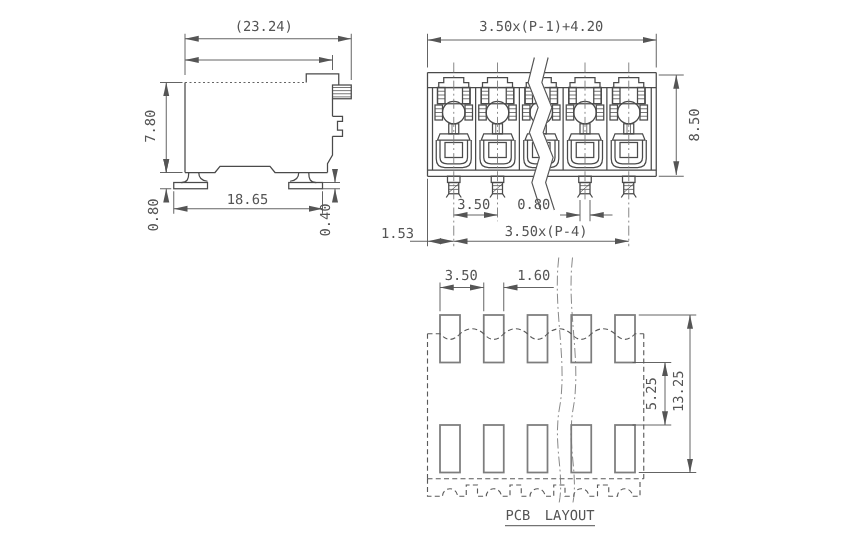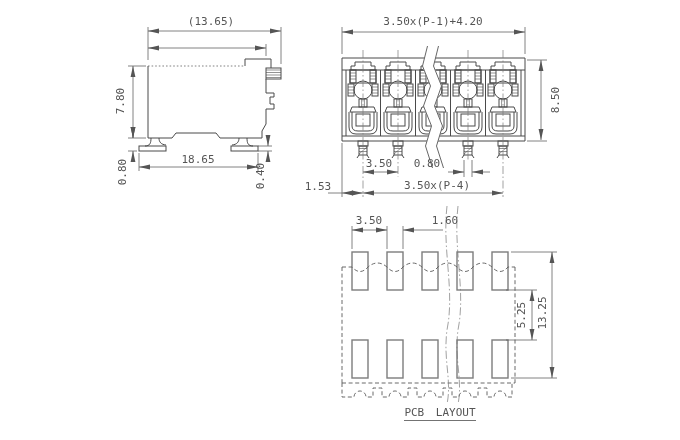--- a/index.html
+++ b/index.html
@@ -158,33 +158,33 @@
     <g>
       <path class="th" d="M352,249 V226 M387,249 V226 M403,249 V226 M506,290 H537 M506,340 H537 M511,252 H557 M511,378 H557"></path>
       <line class="th dim" x1="352" y1="230" x2="387" y2="230"></line>
       <line class="th de" x1="443" y1="230" x2="403" y2="230"></line>
       <line class="th dim" x1="532" y1="290" x2="532" y2="340"></line>
       <line class="th dim" x1="552" y1="252" x2="552" y2="378"></line>
     </g>
   </g>
 </svg>
 
-<div class="lbl" style="left:151px;top:15px;width:120px;">(13.65)</div>
+<div class="lbl" style="left:151px;top:15px;width:120px;">(23.24)</div>
 <div class="lbl vlbl" style="left:91px;top:94px;width:60px;">7.80</div>
 <div class="lbl vlbl" style="left:93px;top:165px;width:60px;">0.80</div>
 <div class="lbl" style="left:138px;top:153px;width:120px;">18.65</div>
 <div class="lbl vlbl" style="left:231px;top:169px;width:60px;">0.40</div>
 
 <div class="lbl" style="left:353px;top:15px;width:160px;">3.50x(P-1)+4.20</div>
 <div class="lbl vlbl" style="left:526px;top:93px;width:60px;">8.50</div>
 <div class="lbl" style="left:349px;top:157px;width:60px;">3.50</div>
 <div class="lbl" style="left:397px;top:157px;width:60px;">0.80</div>
 <div class="lbl" style="left:288px;top:180px;width:60px;">1.53</div>
 <div class="lbl" style="left:377px;top:179px;width:120px;">3.50x(P-4)</div>
 
 <div class="lbl" style="left:339px;top:214px;width:60px;">3.50</div>
-<div class="lbl" style="left:415px;top:214px;width:60px;">1.60</div>
+<div class="lbl" style="left:397px;top:214px;width:60px;">1.60</div>
 <div class="lbl vlbl" style="left:492px;top:308px;width:60px;">5.25</div>
 <div class="lbl vlbl" style="left:513px;top:306px;width:60px;">13.25</div>
 
 <div class="lbl" style="left:380px;top:406px;width:120px;"><span class="title-underline">PCB LAYOUT</span></div>
 
 </div>
 
 </body></html>

